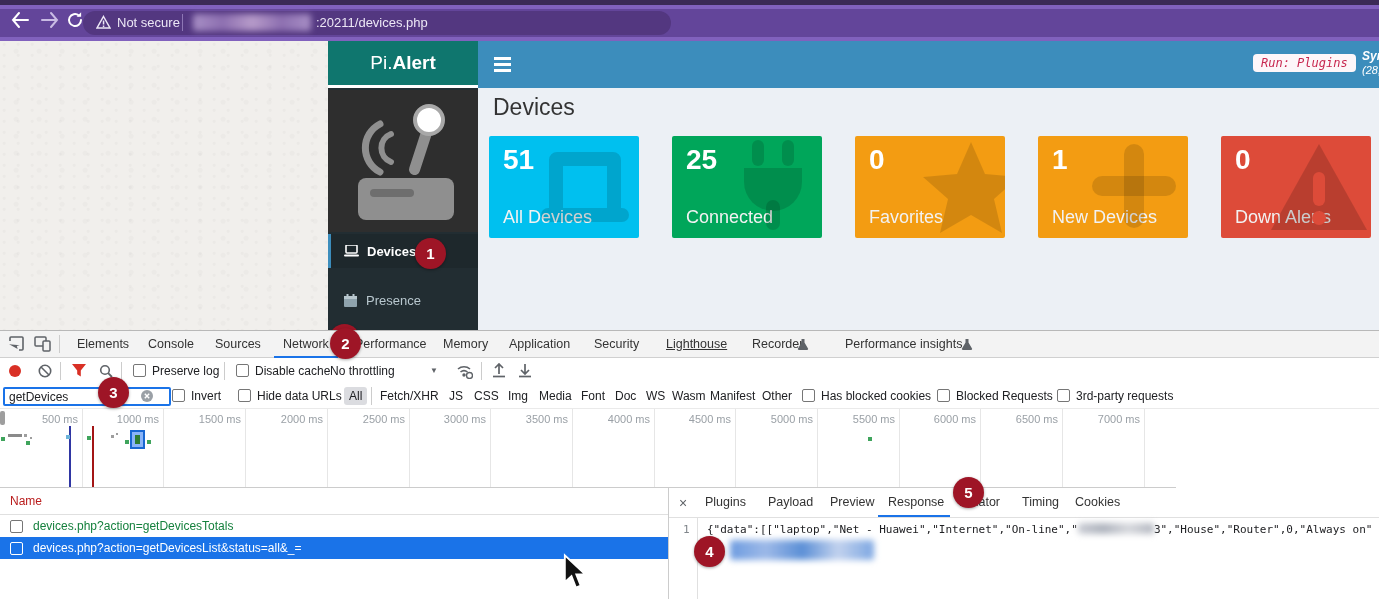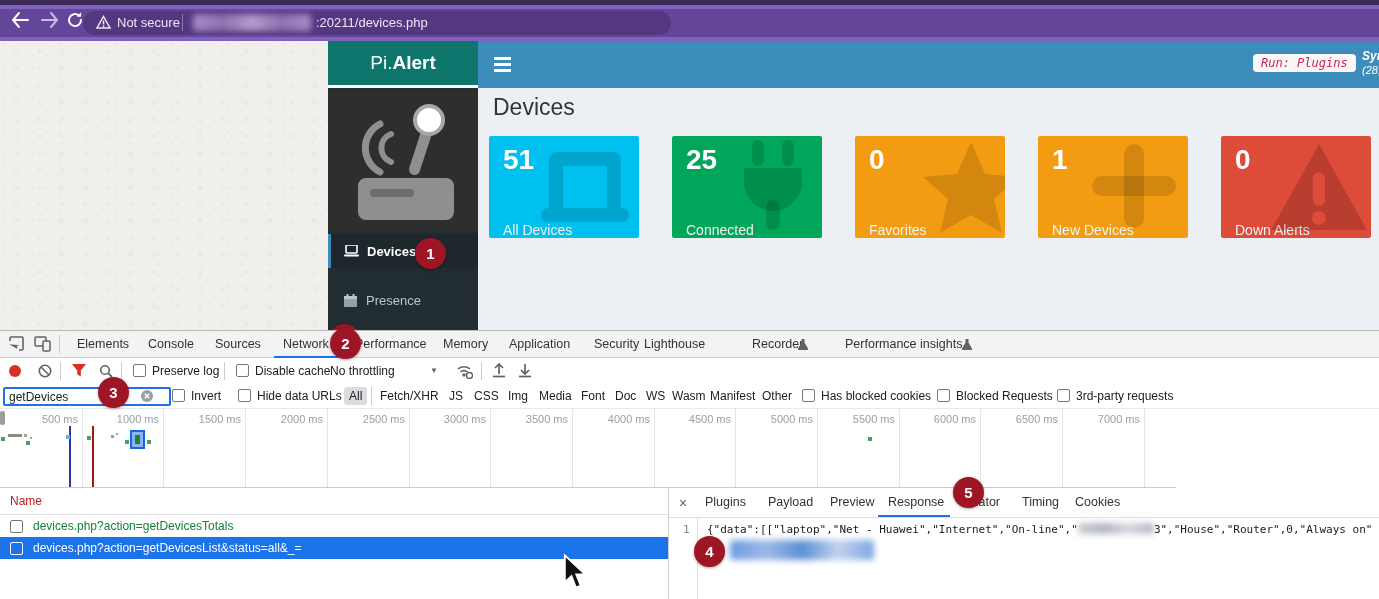--- a/index.html
+++ b/index.html
@@ -25,21 +25,21 @@
     display:flex;align-items:center;justify-content:center;font-size:19px;}
   .topnav{left:478px;top:41px;width:901px;height:47px;background:#3c8dbc;font-style:italic;}
   .sidebar{left:328px;top:88px;width:150px;height:242px;background:#222d32;}
   .routerbg{left:0;top:2px;width:150px;height:142px;background:#2e2e2e;}
   .menuitem{left:0;width:150px;height:34px;display:flex;align-items:center;color:#b8c7ce;font-size:13px;}
   .menuitem.active{background:#1e282c;border-left:3px solid #3c8dbc;color:#fff;font-weight:bold;}
   .content{left:478px;top:88px;width:901px;height:242px;background:#ecf0f5;}
   .pagetitle{left:15px;top:6px;font-size:23px;color:#333;font-weight:500;}
   .card{top:48px;width:150px;height:102px;border-radius:2px;color:#fff;overflow:hidden;}
   .cardnum{left:14px;top:8px;font-size:28px;font-weight:bold;}
-  .cardlabel{left:14px;bottom:0;font-size:14px;color:#f2f2f2;}
+  .cardlabel{left:14px;bottom:10px;font-size:18px;color:#f2f2f2;}
   .cardicon{right:4px;top:8px;opacity:1;}
   .panel{left:11px;top:177px;width:890px;height:70px;background:#fff;border-radius:2px 2px 0 0;box-shadow:0 1px 1px rgba(0,0,0,0.1);}
   .paneltitle{left:15px;top:8px;font-size:18px;color:#444;}
   .legend{left:220px;top:48px;display:flex;gap:14px;align-items:center;font-size:13px;color:#999;}
   .sw{display:inline-block;width:22px;height:12px;margin-right:5px;vertical-align:-1px;}
   
   #devtools{left:0;top:330px;width:1379px;height:269px;background:#fff;border-top:1px solid #b8b8b8;z-index:3;}
   .dtabbar{left:0;top:0;width:1379px;height:26px;background:#f3f3f3;border-bottom:1px solid #d0d0d0;}
   .dtab{top:6px;font-size:12.5px;color:#333;white-space:nowrap;cursor:default;}
   .dtab.active::after{content:"";position:absolute;left:-9px;right:-9px;bottom:-7px;height:2px;background:#1a73e8;}
@@ -240,21 +240,21 @@
       </div>
       <div class="abs sep" style="left:59px;"></div>
       <div class="abs dtab" style="left:77px;">Elements</div>
       <div class="abs dtab" style="left:148px;">Console</div>
       <div class="abs dtab" style="left:215px;">Sources</div>
       <div class="abs dtab active" style="left:283px;">Network</div>
       <div class="abs dtab" style="left:355px;">Performance</div>
       <div class="abs dtab" style="left:443px;">Memory</div>
       <div class="abs dtab" style="left:509px;">Application</div>
       <div class="abs dtab" style="left:594px;">Security</div>
-      <div class="abs dtab" style="left:644px;">Lighthouse</div>
+      <div class="abs dtab" style="left:666px;text-decoration:underline;">Lighthouse</div>
       <div class="abs dtab" style="left:752px;">Recorder</div>
       <div class="abs" style="left:797px;top:7px;">
         <svg width="12" height="13" viewBox="0 0 12 13">
             <path d="M4.5 1 h3 v3.5 l3.5 6 a1 1 0 0 1 -0.9 1.5 h-8.2 a1 1 0 0 1 -0.9-1.5 l3.5-6 Z" fill="#5f6368"></path>
           </svg>
       </div>
       <div class="abs dtab" style="left:845px;">Performance insights</div>
       <div class="abs" style="left:961px;top:7px;">
         <svg width="12" height="13" viewBox="0 0 12 13">
             <path d="M4.5 1 h3 v3.5 l3.5 6 a1 1 0 0 1 -0.9 1.5 h-8.2 a1 1 0 0 1 -0.9-1.5 l3.5-6 Z" fill="#5f6368"></path>

